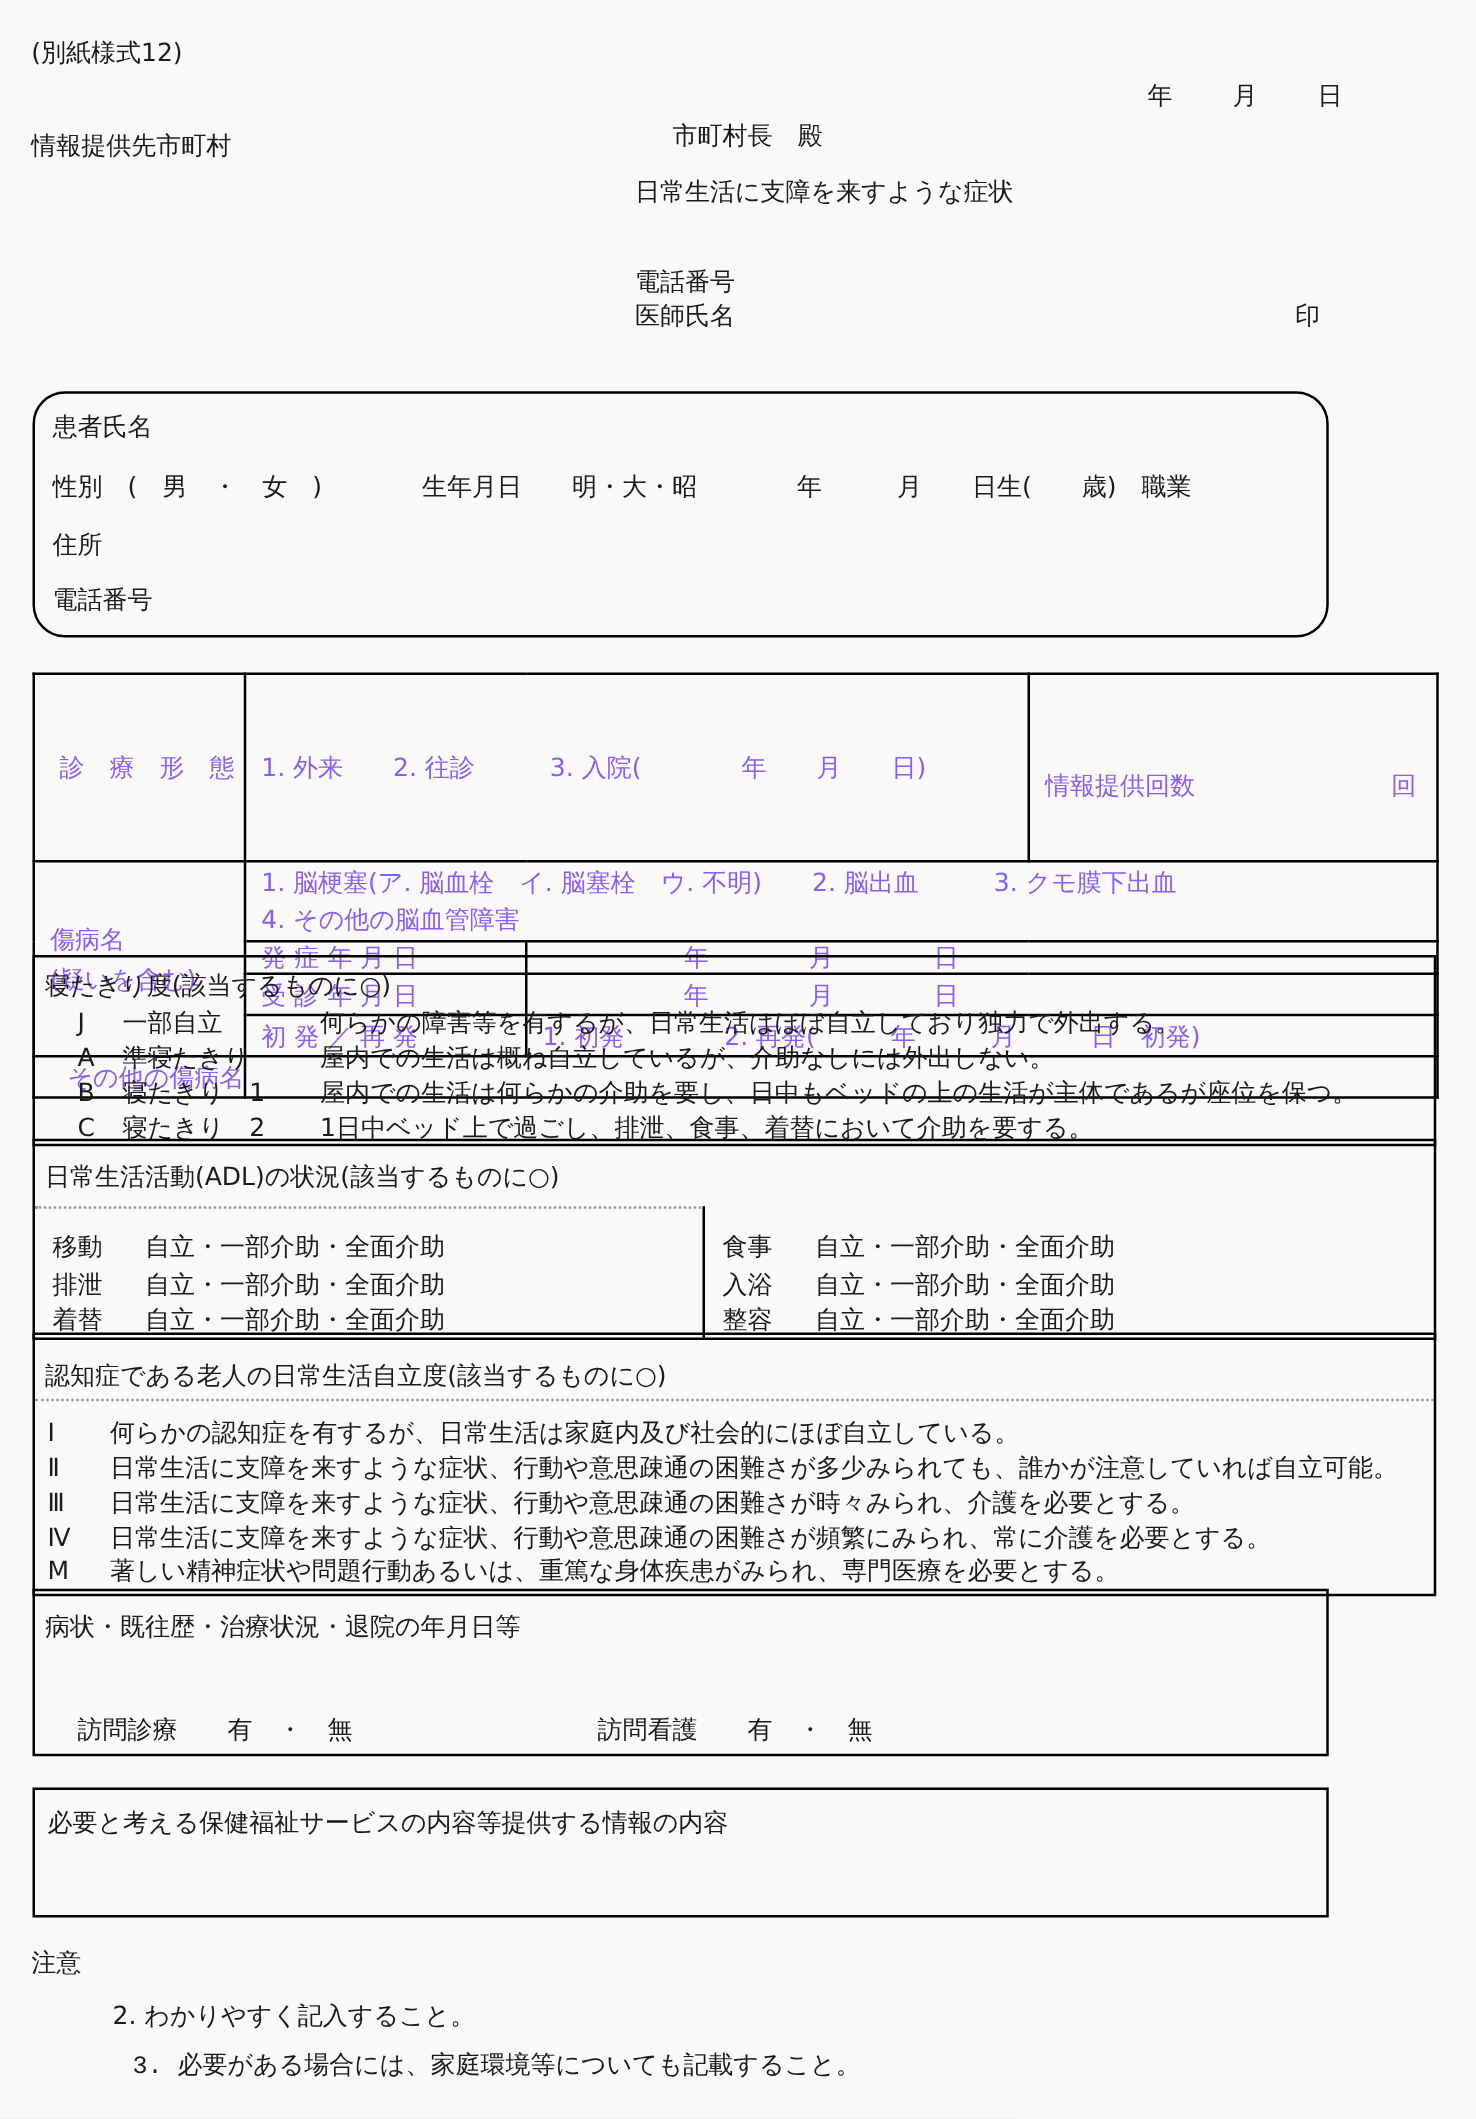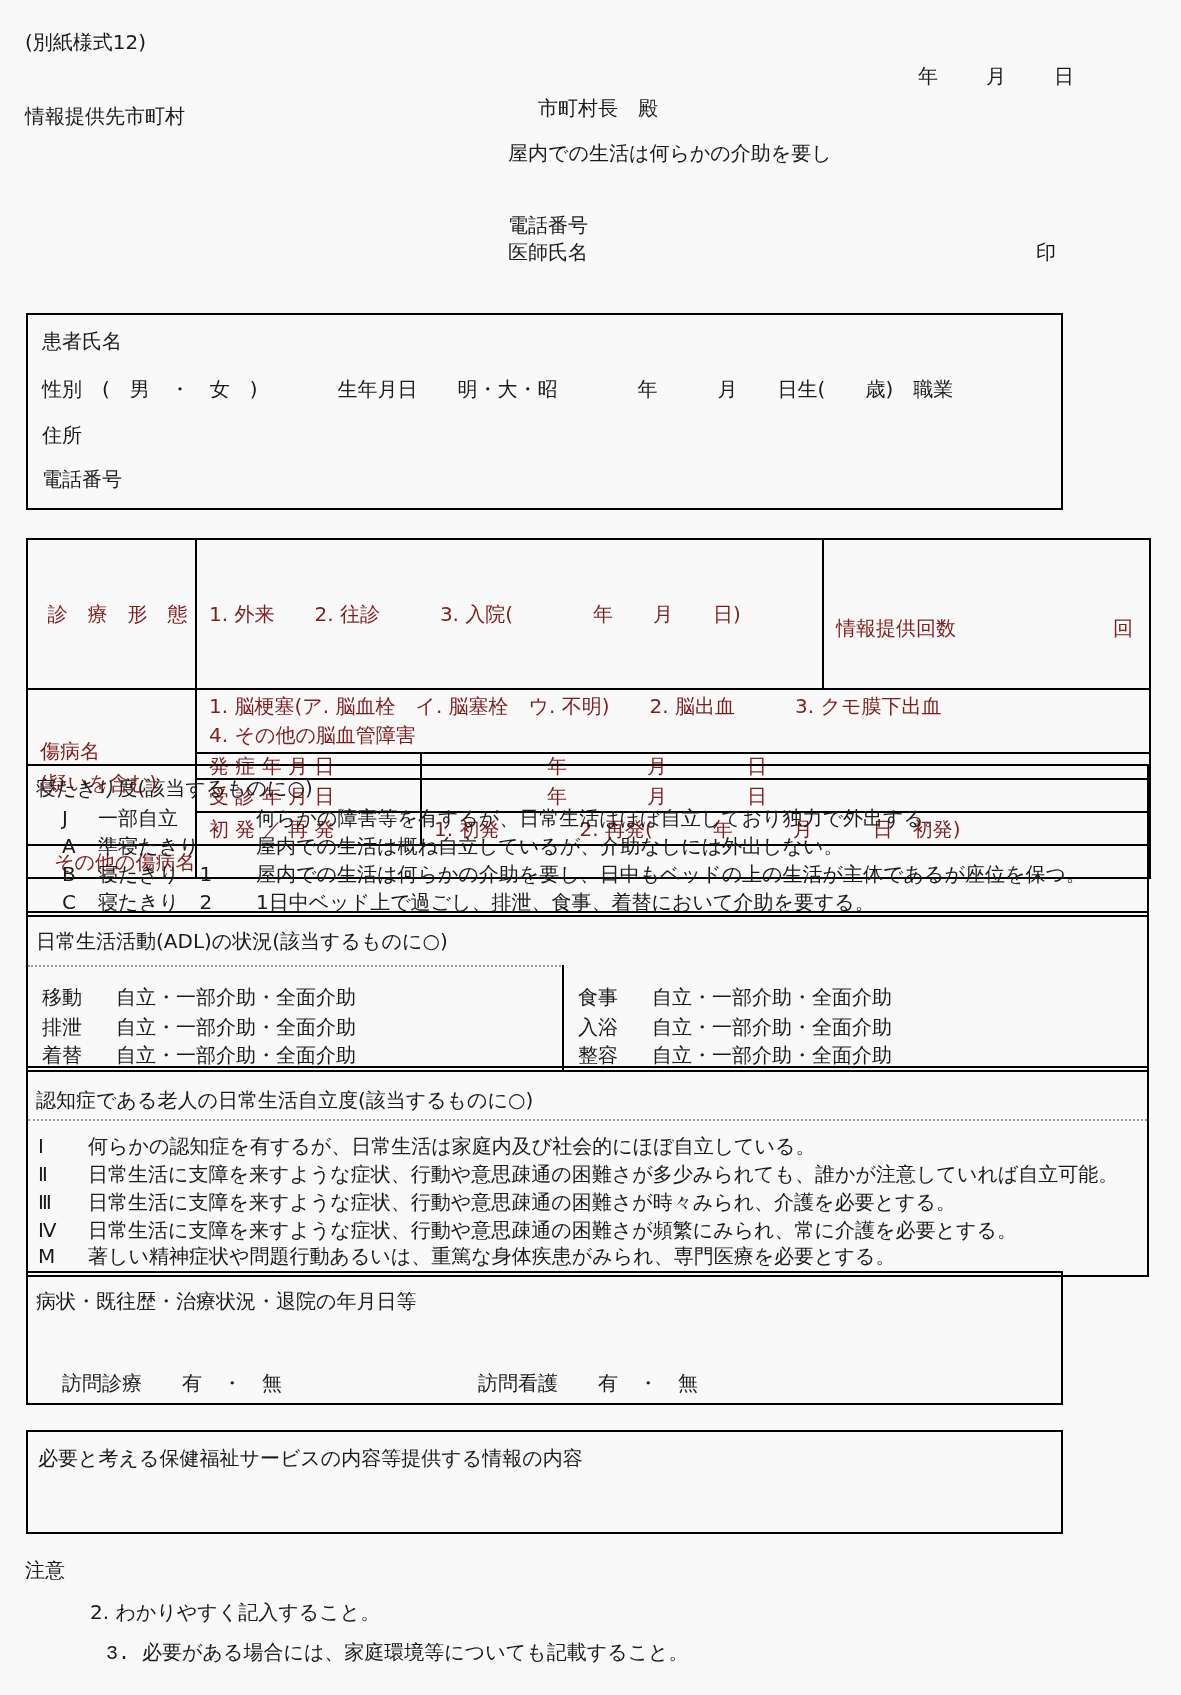--- a/index.html
+++ b/index.html
@@ -12,21 +12,21 @@
     font-size:20px;
     line-height:1.2;
     overflow:hidden;
   }
   .abs{position:absolute;white-space:pre;}
   .box{position:absolute;border:2px solid #000;background:transparent;}
   table.clinical{
     position:absolute;left:26px;top:538px;
     border-collapse:collapse;table-layout:fixed;
     width:1123px;
-    font-size:20px;color:#7f1d1d;
+    font-size:20px;color:#8b5cf6;
   }
   table.clinical td{
     border:2px solid #000;
     padding:0 0 0 12px;
     white-space:pre;
     overflow:hidden;
     vertical-align:middle;
   }
   td.rowlabel{vertical-align:top;padding-top:26px;padding-left:10px;line-height:32px;}
   td.center{text-align:center;padding-left:0;}
@@ -50,26 +50,26 @@
   <div class="abs" style="left:25px;top:30px;">(別紙様式12)</div>
 
   <div class="abs date-flex" style="left:918px;top:64px;">
     <span>年</span>
     <span>月</span>
     <span>日</span>
   </div>
 
   <div class="abs" style="left:25px;top:104px;">情報提供先市町村</div>
   <div class="abs" style="left:538px;top:96px;">市町村長　殿</div>
-  <div class="abs" style="left:508px;top:141px;">屋内での生活は何らかの介助を要し</div>
+  <div class="abs" style="left:508px;top:141px;">日常生活に支障を来すような症状</div>
   <div class="abs" style="left:508px;top:213px;">電話番号</div>
   <div class="abs" style="left:508px;top:240px;">医師氏名</div>
   <div class="abs" style="left:1036px;top:240px;">印</div>
 
-  <div class="box" style="left:26px;top:313px;width:1033px;height:193px;">
+  <div class="box" style="left:26px;top:313px;width:1033px;height:193px;border-radius:26px;">
     <div class="abs" style="left:14px;top:14px;">患者氏名</div>
     <div class="abs" style="left:14px;top:62px;">性別　(　男　・　女　)　　　　生年月日　　明・大・昭　　　　年　　　月　　日生(　　歳)　職業</div>
     <div class="abs" style="left:14px;top:108px;text-align:center;">住所</div>
     <div class="abs" style="left:14px;top:152px;">電話番号</div>
   </div>
 
   <table class="clinical">
     <colgroup>
         <col style="width:169px">
         <col style="width:225px">

